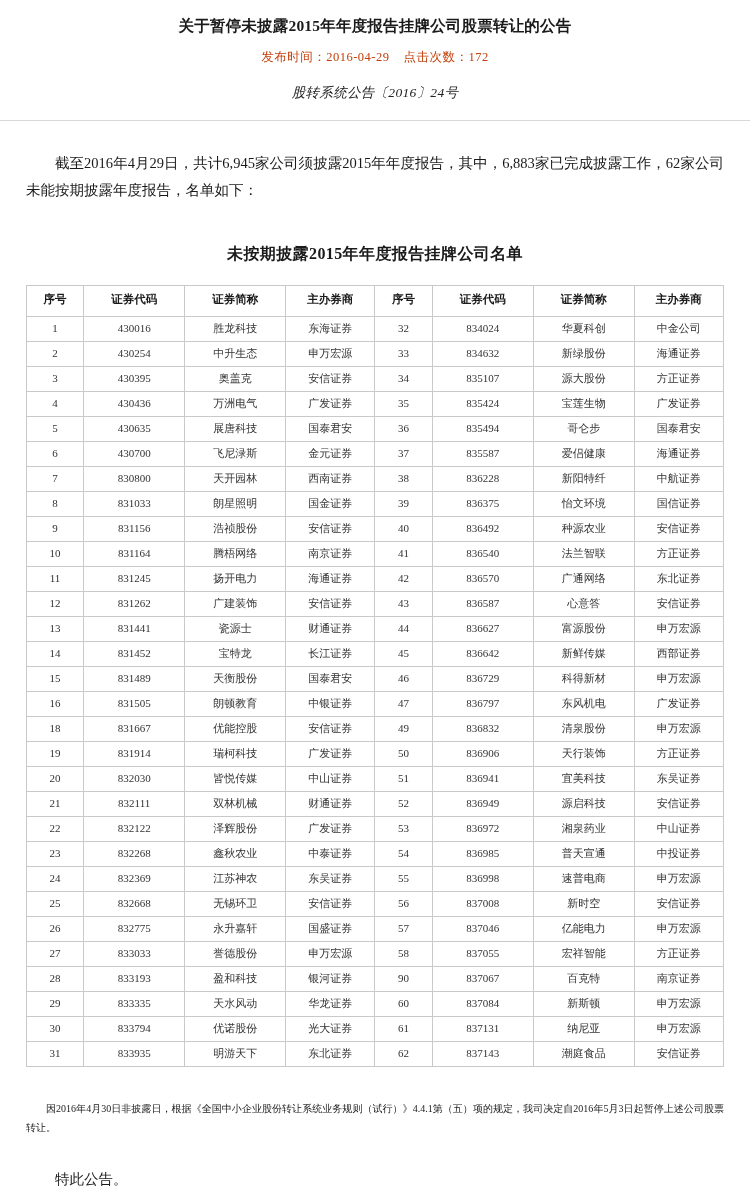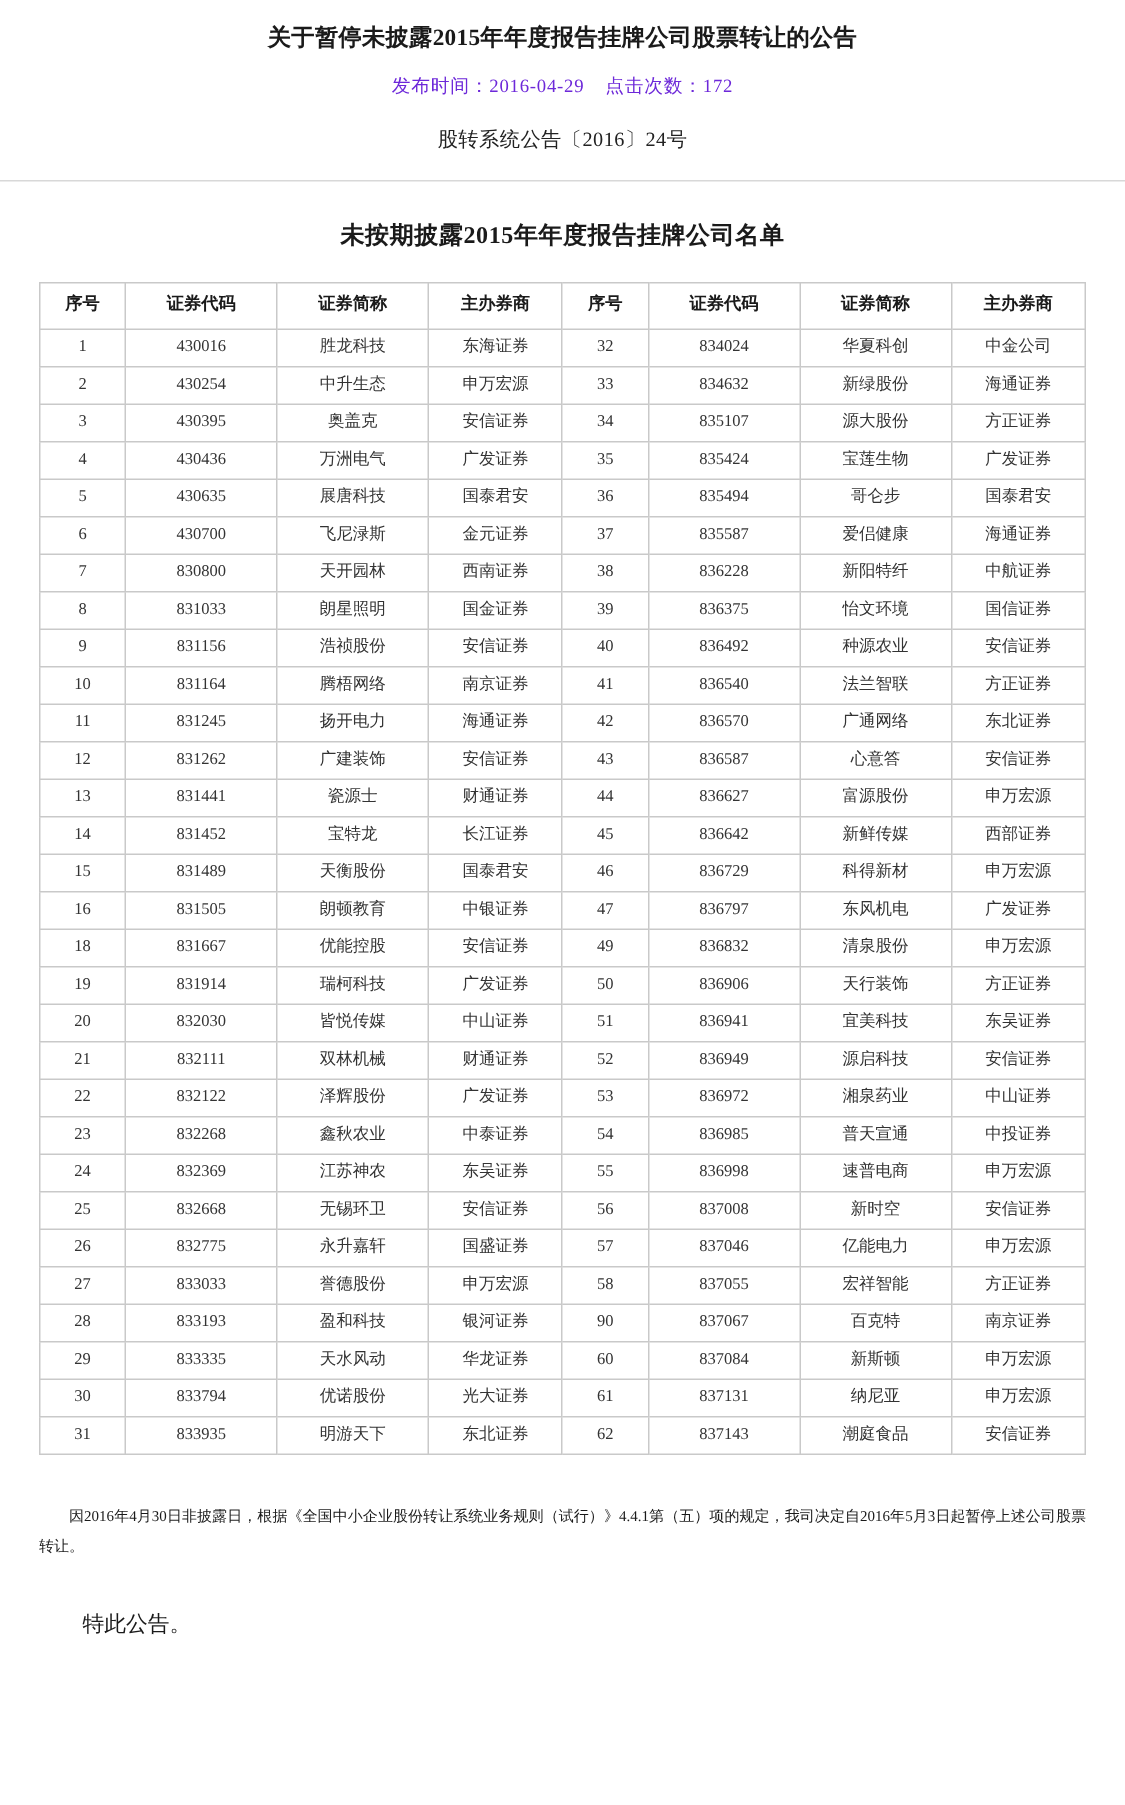--- a/index.html
+++ b/index.html
@@ -23,31 +23,32 @@
     text-align: center;
     font-size: 15.5px;
     font-weight: bold;
     padding: 14px 40px 0 40px;
     line-height: 1.5;
     letter-spacing: 0.2px;
   }
   .meta-line {
     text-align: center;
     font-size: 12.5px;
-    color: #6d28d9;
+    color: #c2410c;
     padding-top: 12px;
     letter-spacing: 0.5px;
   }
   .meta-line .sep { display: inline-block; width: 14px; }
   .doc-number {
     text-align: center;
     font-size: 13.5px;
     color: #222;
     padding-top: 18px;
     letter-spacing: 0.3px;
+    font-style: italic;
   }
   .hr-top {
     border: none;
     border-top: 1px solid #d8d8d8;
     margin: 18px 0 0 0;
   }
   .para {
     font-size: 14.5px;
     line-height: 1.85;
     padding: 14px 26px 0 26px;
@@ -114,20 +115,21 @@
   <div class="doc-title">关于暂停未披露2015年年度报告挂牌公司股票转让的公告</div>
 
   <div class="meta-line">
     <span>发布时间：</span><span>2016-04-29</span><span class="sep"></span><span>点击次数：</span><span>172</span>
   </div>
 
   <div class="doc-number">股转系统公告〔2016〕24号</div>
 
   <hr class="hr-top">
 
+  <p class="para">截至2016年4月29日，共计6,945家公司须披露2015年年度报告，其中，6,883家已完成披露工作，62家公司未能按期披露年度报告，名单如下：</p>
 
   <div class="list-title">未按期披露2015年年度报告挂牌公司名单</div>
 
   <div class="table-wrap">
     <table class="company-table">
       <colgroup>
         <col class="c-seq">
           <col class="c-code">
           <col class="c-name">
           <col class="c-broker">

